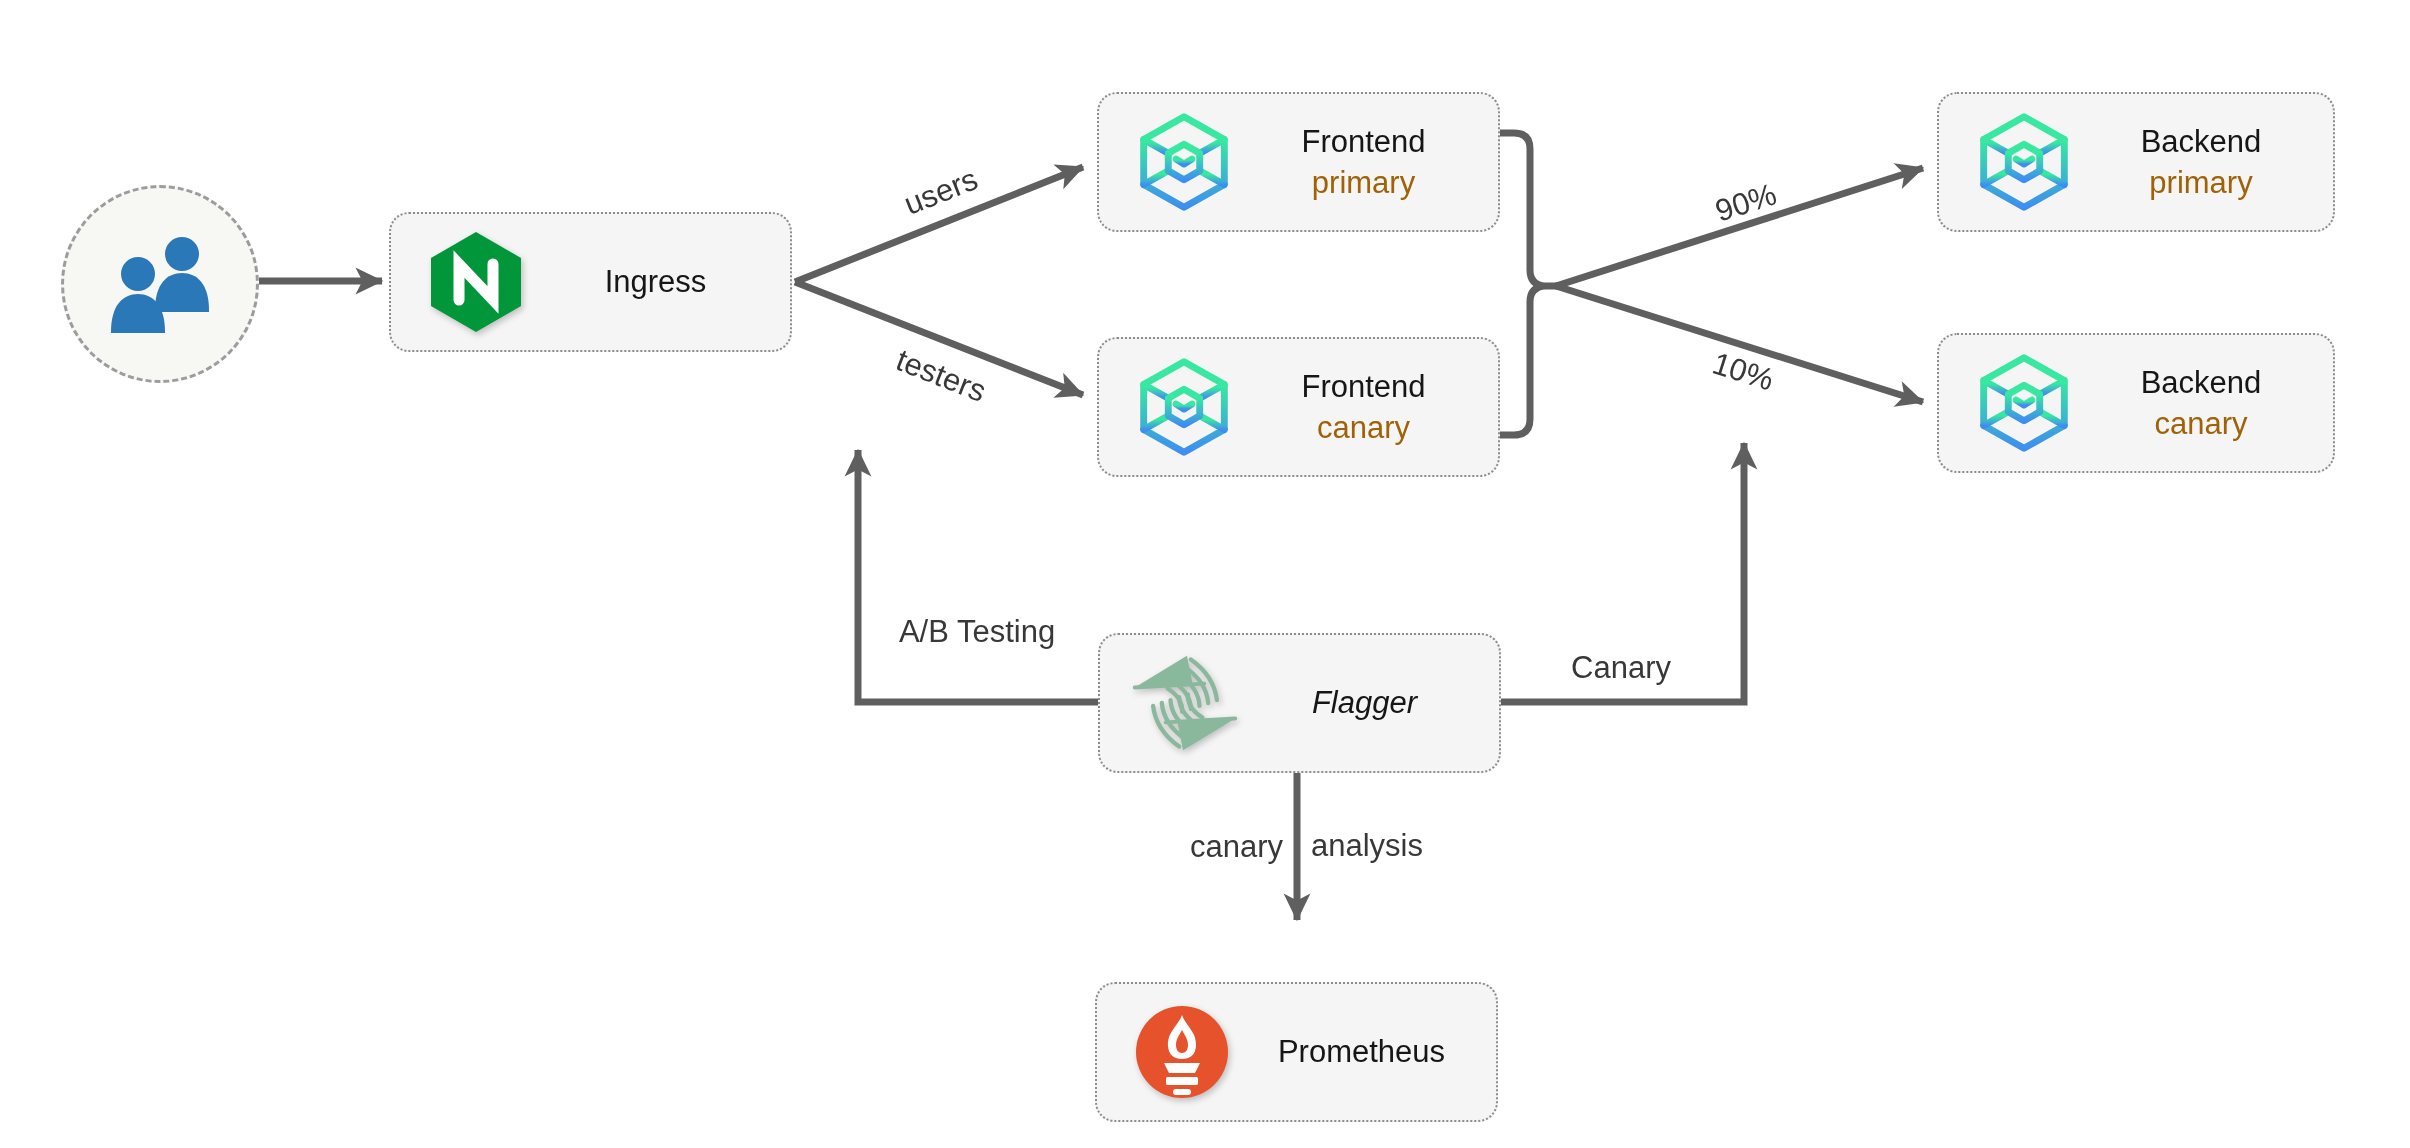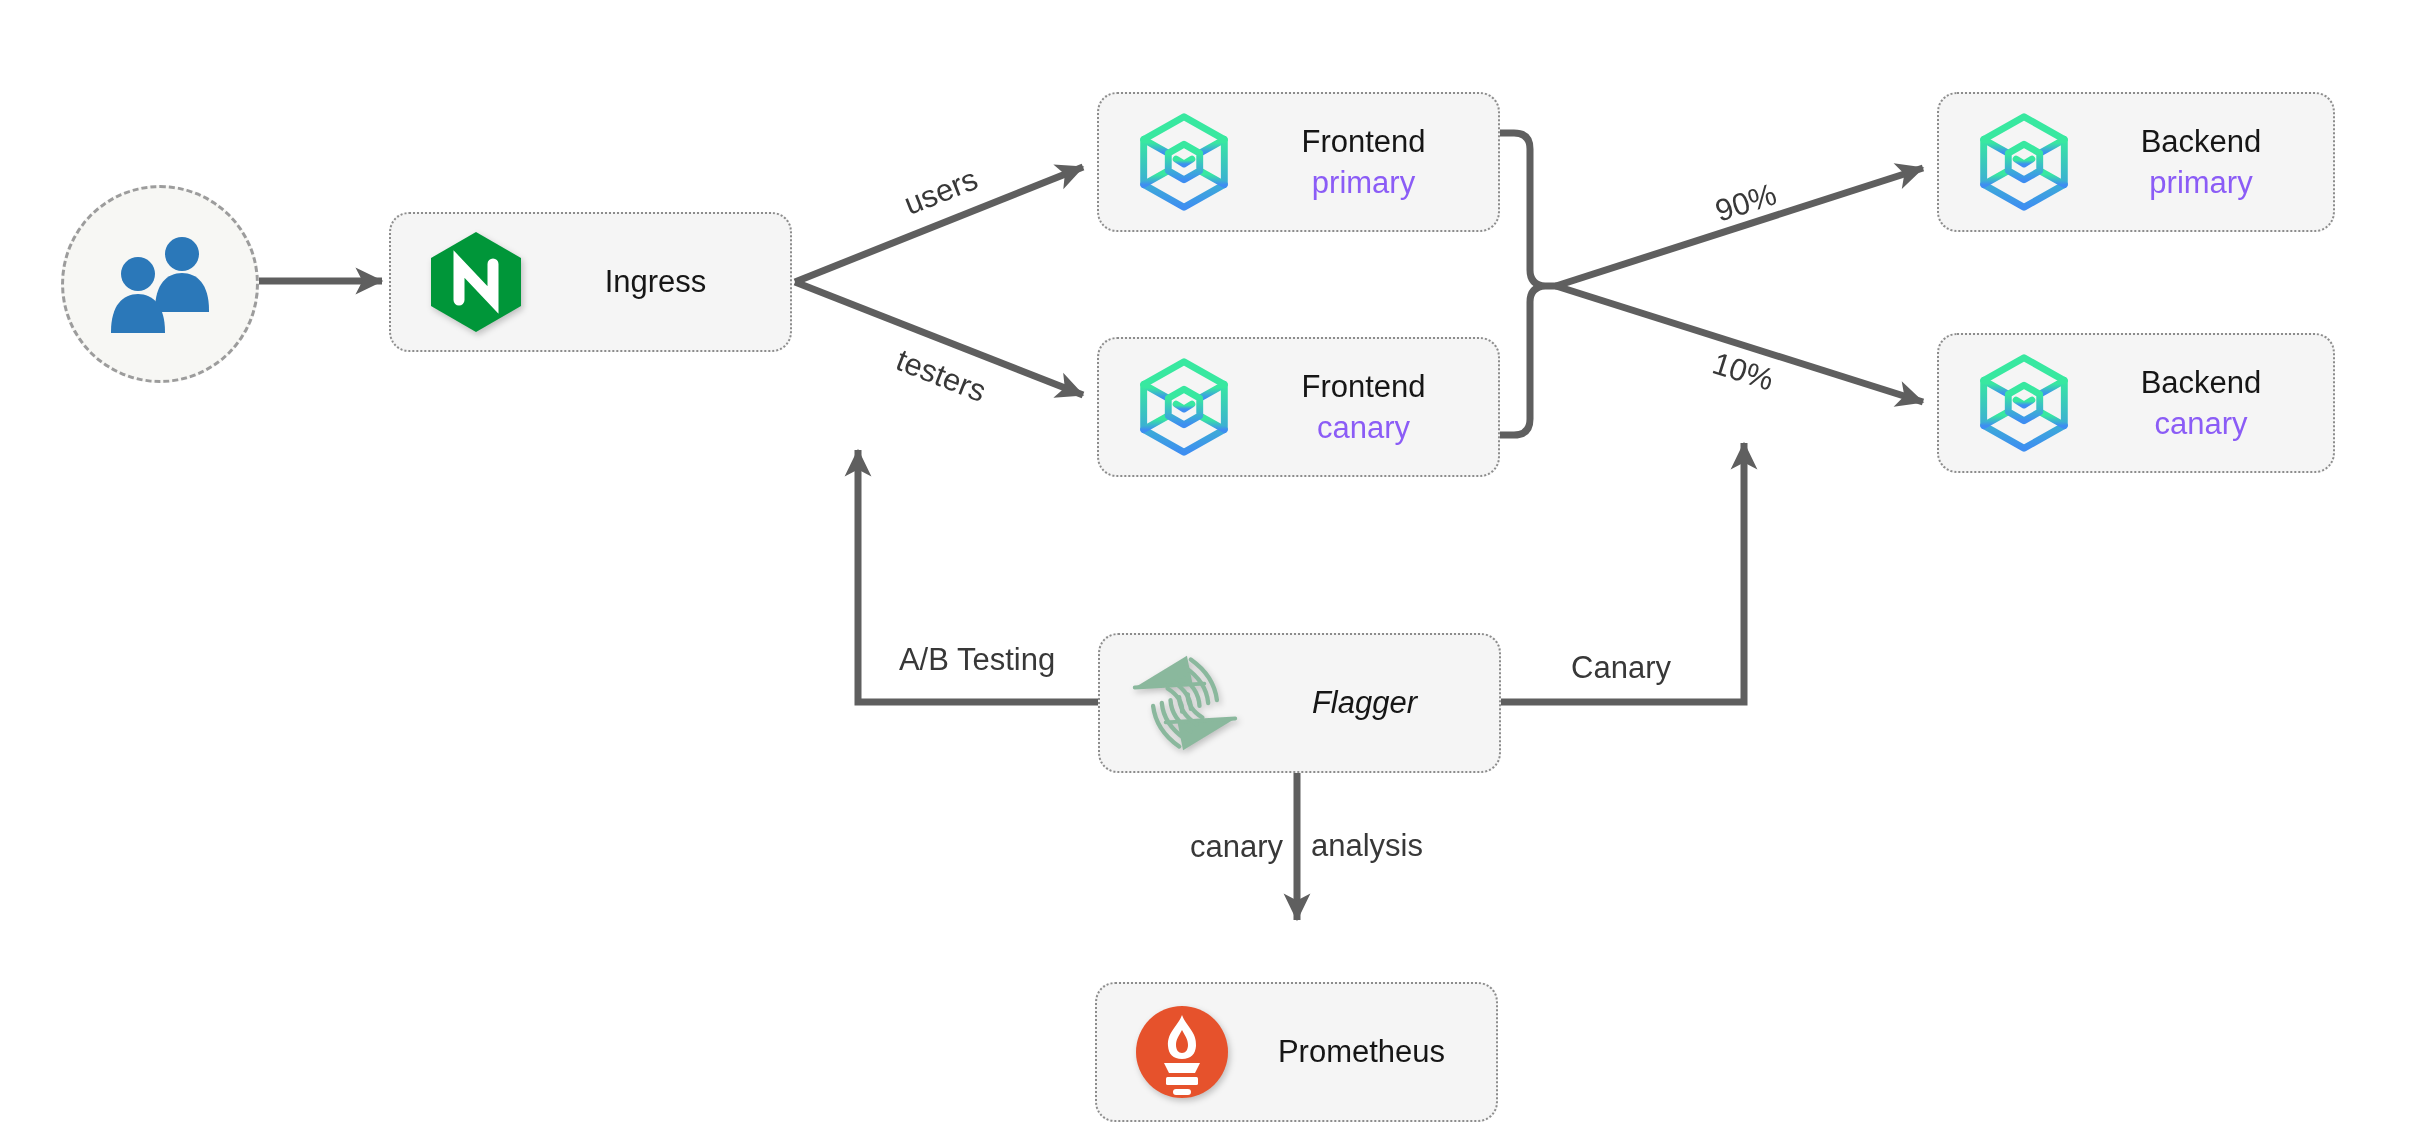--- a/index.html
+++ b/index.html
@@ -18,21 +18,21 @@
     gap:8px;
   }
   .circle-node{
     width:198px;height:198px;border-radius:50%;
     background:#f7f7f4;border:3px dashed #9c9c9c;
     display:flex;align-items:center;justify-content:center;
   }
   .icon{flex:0 0 auto;display:flex;align-items:center;justify-content:center;width:122px;}
   .labels{flex:1 1 auto;display:flex;flex-direction:column;align-items:center;justify-content:center;}
   .title{font-size:31px;color:#161616;line-height:38px;}
-  .subtitle{font-size:31px;color:#8b5cf6;line-height:38px;margin-top:3px;}
+  .subtitle{font-size:31px;color:#a16207;line-height:38px;margin-top:3px;}
   .elabel{position:absolute;font-size:31px;color:#383838;white-space:nowrap;}
   .shadowed{filter:drop-shadow(2px 3px 3px rgba(0,0,0,0.22));}
 </style>
 </head>
 <body>
 
 <div class="canvas">
 
   <svg class="edges" width="2410" height="1148" viewBox="0 0 2410 1148">
     <defs>
@@ -235,18 +235,18 @@
     </span>
     <span class="labels">
       <span class="title">Prometheus</span>
     </span>
   </div>
 
   <span class="elabel" style="left:941px;top:192px;transform:translate(-50%,-50%) rotate(-21.7deg);">users</span>
   <span class="elabel" style="left:941px;top:376px;transform:translate(-50%,-50%) rotate(21.5deg);">testers</span>
   <span class="elabel" style="left:1746px;top:203px;transform:translate(-50%,-50%) rotate(-17.7deg);">90%</span>
   <span class="elabel" style="left:1743px;top:372px;transform:translate(-50%,-50%) rotate(17.6deg);">10%</span>
-  <span class="elabel" style="left:977px;top:660px;transform:translate(-50%,-50%);">A/B Testing</span>
+  <span class="elabel" style="left:977px;top:632px;transform:translate(-50%,-50%);">A/B Testing</span>
   <span class="elabel" style="left:1621px;top:668px;transform:translate(-50%,-50%);">Canary</span>
   <span class="elabel" style="left:1283px;top:847px;transform:translate(-100%,-50%);">canary</span>
   <span class="elabel" style="left:1311px;top:846px;transform:translate(0,-50%);">analysis</span>
 
 </div>
 
 </body></html>

